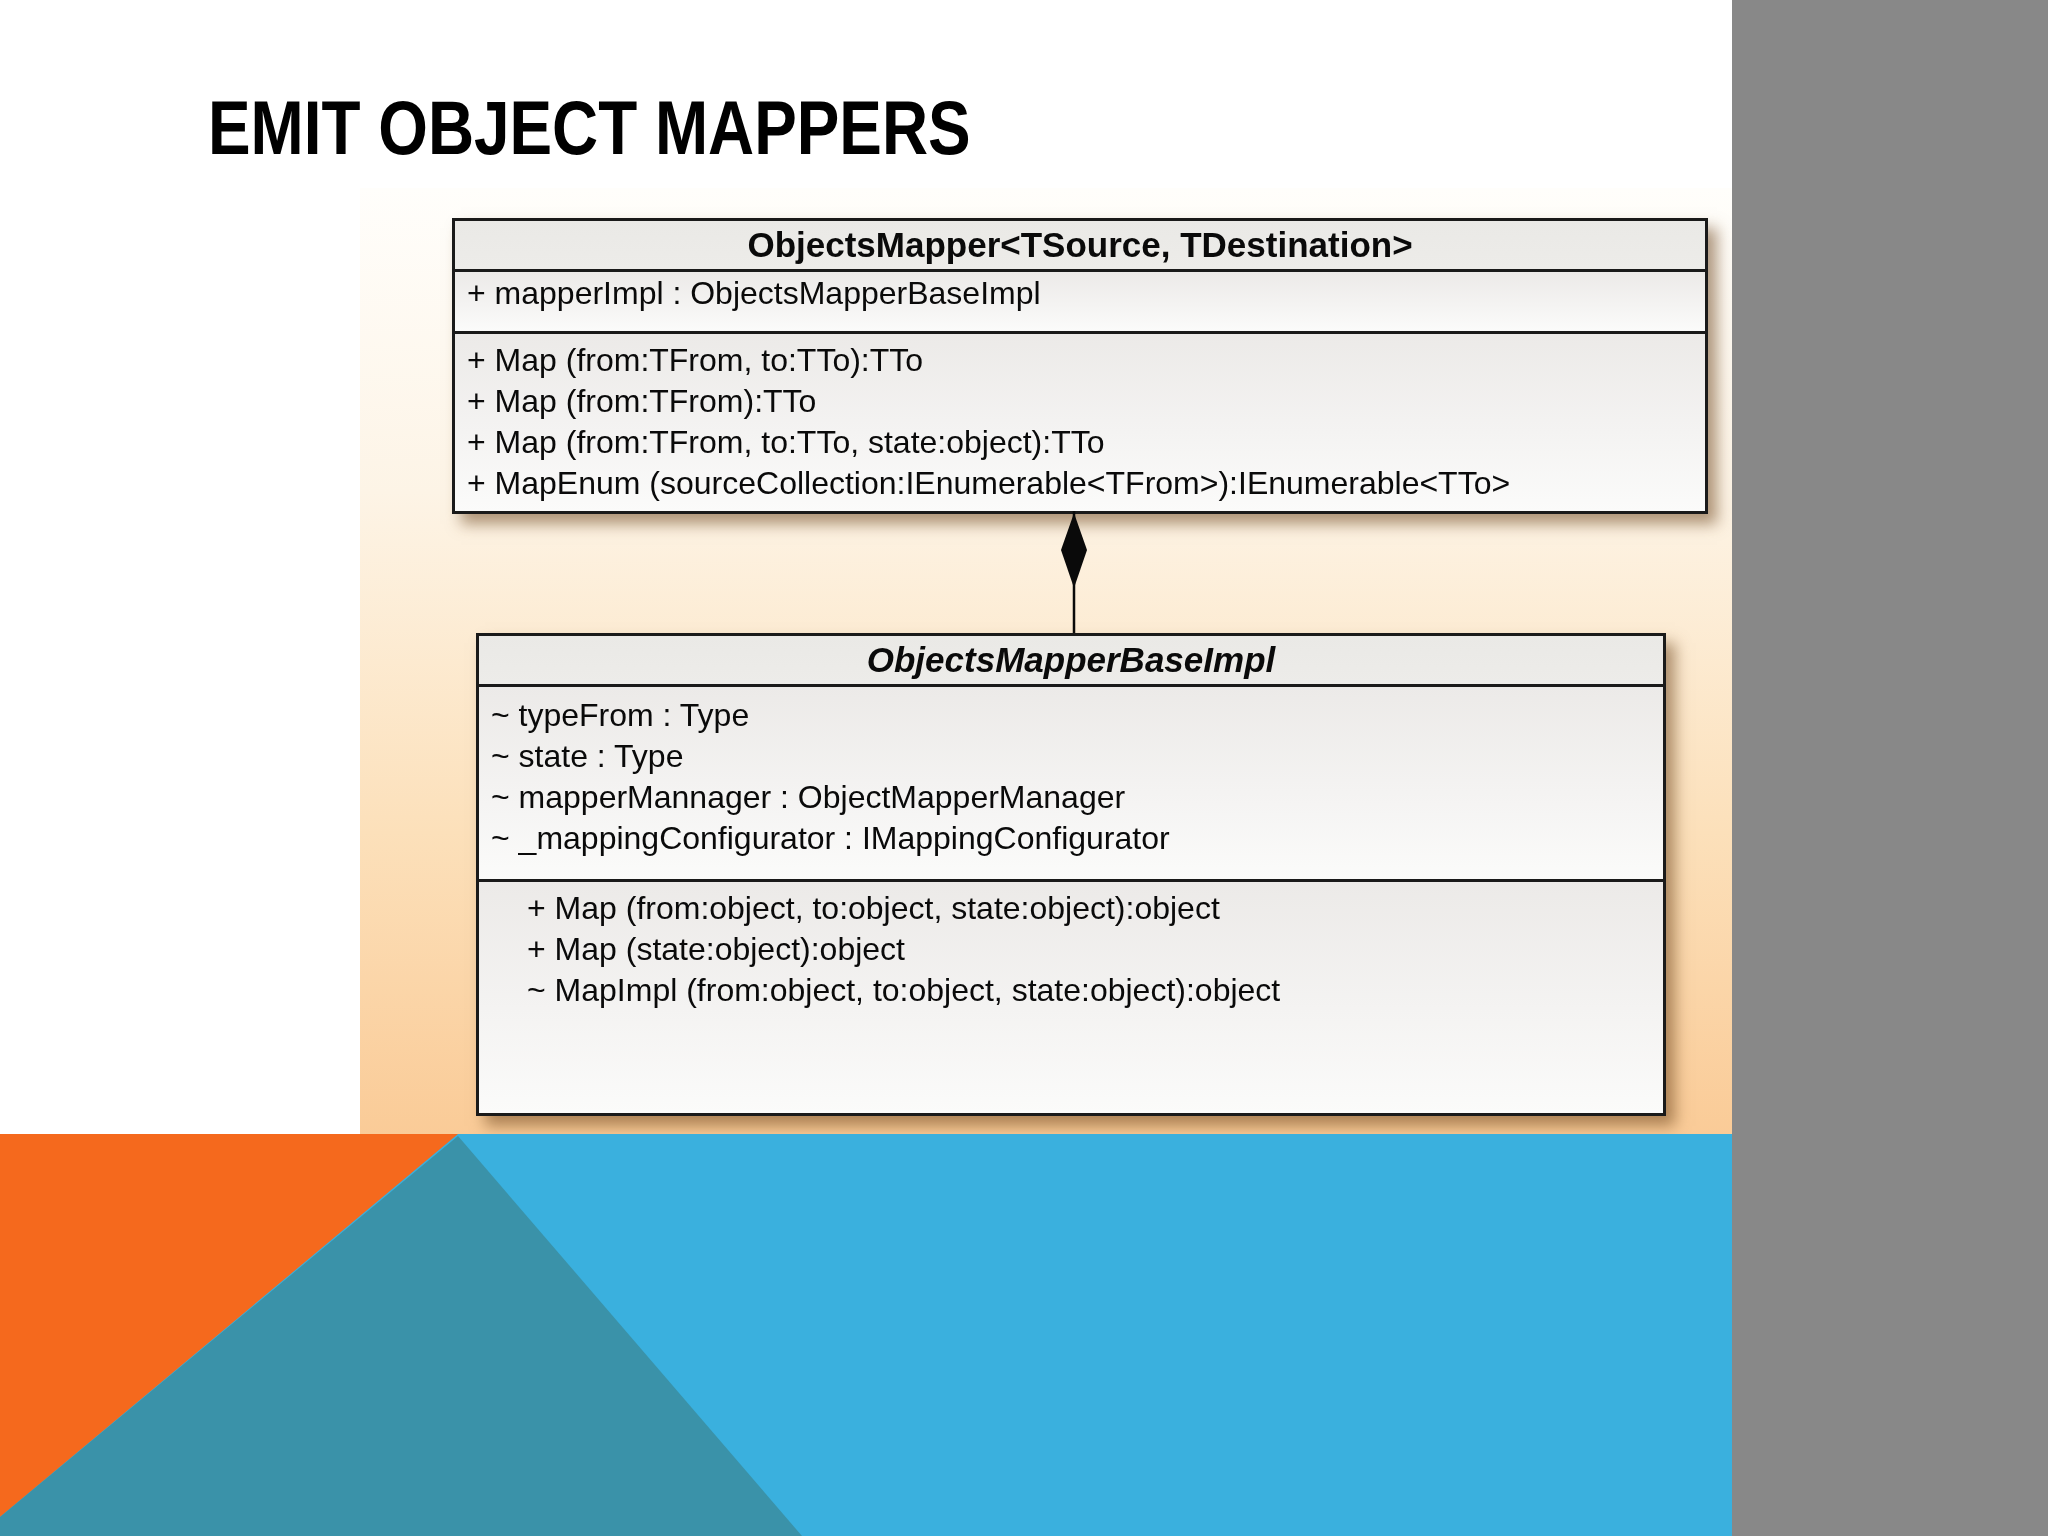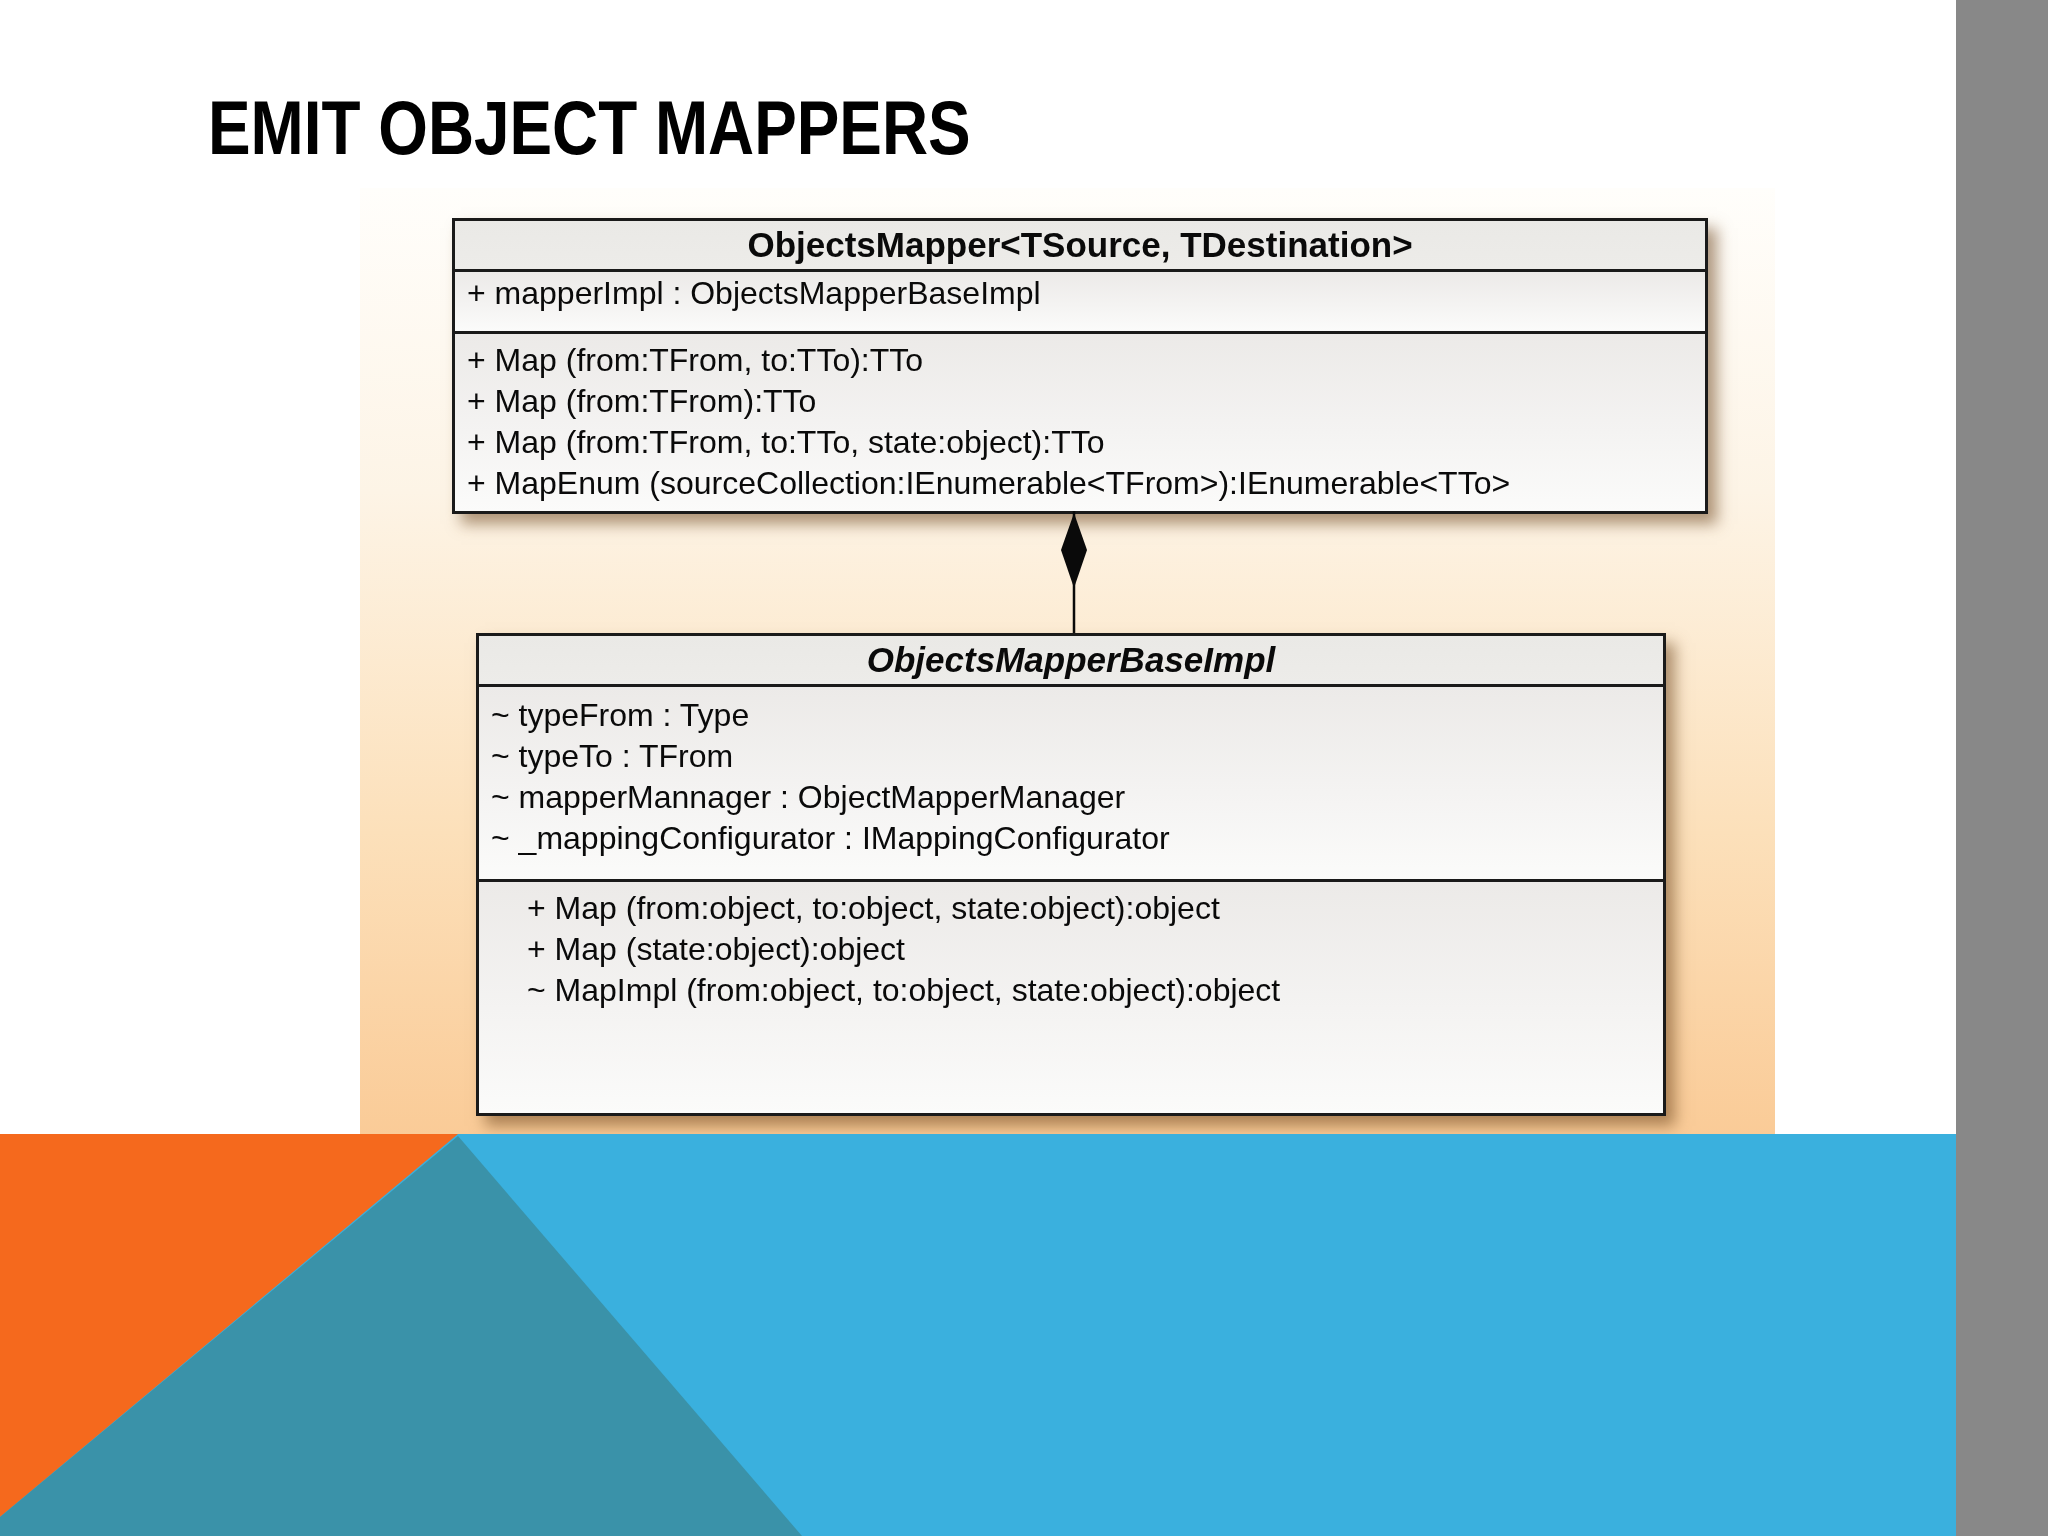--- a/index.html
+++ b/index.html
@@ -1,18 +1,18 @@
 <!DOCTYPE html>
 <html style="--accent-orange: #f5691d; --accent-teal: #3a92a9; --accent-blue: #3ab0de; --panel-peach: #facb97; --box-border: #1a1a1a;"><head>
 <meta charset="utf-8">
 <style>
   html,body{margin:0;padding:0;background:#888;}
   .slide{
     position:relative;
-    width:1956px;height:1536px;
+    width:1732px;height:1536px;
     background:#ffffff;
     overflow:hidden;
     font-family:"Liberation Sans", sans-serif;
     color:#0a0a0a;
   }
   .title{
     position:absolute;
     left:208px;top:86px;
     margin:0;
     font-size:76px;
@@ -110,21 +110,21 @@
 
   <svg class="connector" viewBox="0 0 70 124">
     <line x1="34" y1="0" x2="34" y2="124" stroke="#0a0a0a" stroke-width="2.5"></line>
     <polygon points="34,2 47,39 34,77 21,39" fill="#0a0a0a"></polygon>
   </svg>
 
   <div class="uml-box box2">
     <div class="uml-header abstract">ObjectsMapperBaseImpl</div>
     <ul class="uml-section fields2">
         <li class="uml-row">~ typeFrom : Type</li>
-        <li class="uml-row">~ typeTo : TFrom</li>
+        <li class="uml-row">~ state : Type</li>
         <li class="uml-row">~ mapperMannager : ObjectMapperManager</li>
         <li class="uml-row">~ _mappingConfigurator : IMappingConfigurator</li>
       </ul>
     <ul class="uml-section methods2">
         <li class="uml-row">+ Map (from:object, to:object, state:object):object</li>
         <li class="uml-row">+ Map (state:object):object</li>
         <li class="uml-row">~ MapImpl (from:object, to:object, state:object):object</li>
       </ul>
   </div>
 

